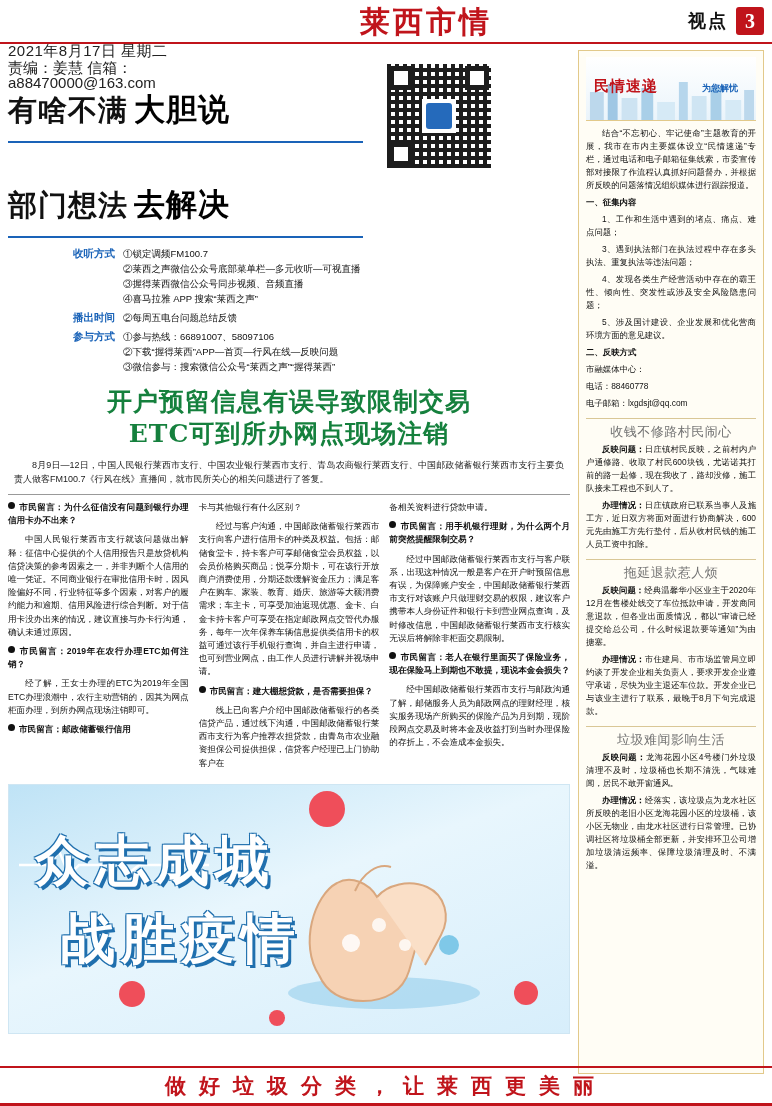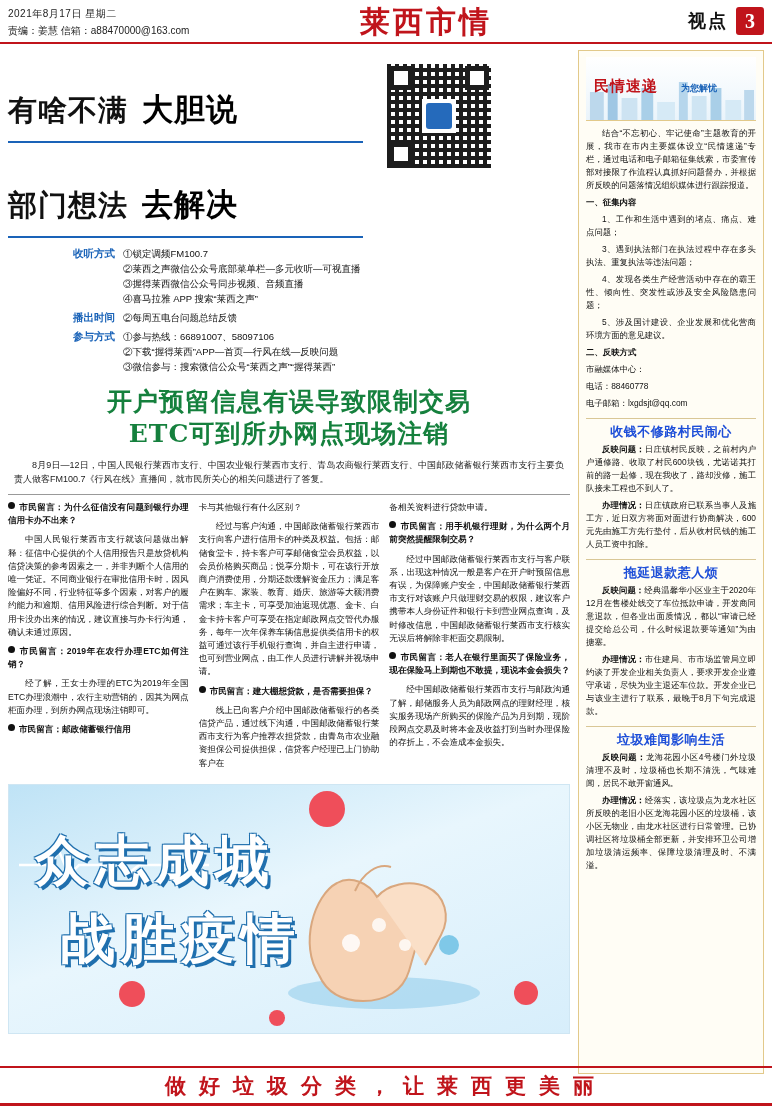--- a/index.html
+++ b/index.html
@@ -12,21 +12,21 @@
     position: relative;
     overflow: hidden;
   }
   .page { width:772px; height:1106px; position:relative; }
 
   
   .masthead {
     height: 44px; border-bottom: 2px solid #c0141b;
     display:flex; align-items:stretch; padding: 2px 8px 0 8px;
   }
-  .mh-left { width: 250px; font-size: 10px; line-height: 15px; color:#222; padding-top:4px; }
+  .mh-left { width: 250px; font-size: 15px; line-height: 15px; color:#222; padding-top:4px;margin-top:37px; }
   .mh-left .l1 { letter-spacing:0.5px; }
   .mh-left .l2 { margin-top:2px; }
   .mh-center { flex:1; display:flex; align-items:center; justify-content:center; }
   .paper-title {
     font-family: "DejaVu Serif", serif;
     font-size: 30px; font-weight:bold; color:#c0141b;
     letter-spacing: 3px;
   }
   .mh-right { width: 170px; display:flex; align-items:center; justify-content:flex-end; gap:8px; padding-bottom:2px;}
   .mh-right .sect { font-size:18px; font-weight:bold; color:#111; letter-spacing:2px; font-family:"DejaVu Serif",serif;}
@@ -42,21 +42,21 @@
   }
   .left-col { width: 570px; padding-right:8px; }
   .right-col {
     width: 186px; border:1px solid #e2c98a; background:#fffdf5;
     padding:6px 7px; position:relative;
   }
 
   
   .toprow { display:flex; gap:6px; }
   .slogan { width: 370px; padding-top:14px; }
-  .slogan .line { display:flex; align-items:baseline; gap:14px; }
+  .slogan .line { display:flex; align-items:baseline; gap:6px; }
   .sl-black {
     font-family:"DejaVu Serif", serif; font-weight:bold; font-size:29px; color:#111; letter-spacing:1px;
   }
   .sl-blue {
     font-family:"DejaVu Serif", serif; font-weight:bold; font-size:31px; color:#000000; letter-spacing:1px;margin-top:25px;
   }
   .sl-rule { height:2px; background:#1a63b8; margin-top:10px; width:355px;}
   .sl-line2 { margin-top:16px; }
 
   .qr-wrap { width:110px; padding-top:14px; display:flex; flex-direction:column; align-items:center; }
@@ -136,28 +136,28 @@
     height:64px; position:relative; overflow:hidden;
     background: linear-gradient(#ffffff,#eaf4fb);
     border-bottom:1px solid #e2c98a;
   }
   .skyline { position:absolute; left:0; bottom:0; width:100%; height:42px; }
   .rc-banner .t1 {
     position:absolute; left:8px; top:20px;
     font-family:"DejaVu Serif",serif; font-weight:bold; font-size:15px; color:#c0141b; letter-spacing:1px;
   }
   .rc-banner .t2 {
-    position:absolute; left:95px; top:25px; font-size:9px; color:#1a63b8; font-weight:bold;
+    position:absolute; left:116px; top:25px; font-size:9px; color:#1a63b8; font-weight:bold;
   }
   .rc-body { font-size:8.4px; line-height:13px; color:#111; text-align:justify; padding-top:6px;}
   .rc-body p { margin:0 0 4px 0; text-indent:16px; }
   .rc-body p.noind { text-indent:0; }
   .rc-h {
-    text-align:center; font-family:"DejaVu Serif",serif; font-weight:bold;
-    font-size:13px; color:#1d4ed8; margin:8px 0 5px 0; letter-spacing:0.5px;
+    text-align:center; font-family:"DejaVu Serif",serif; font-weight:normal;
+    font-size:13px; color:#737373; margin:8px 0 5px 0; letter-spacing:0.5px;
     border-top:1px solid #d9c796; padding-top:6px;
   }
   .rc-lead { font-weight:bold; }
 
   
   .footer {
     position:absolute; left:0; bottom:0; width:772px; height:40px;
     border-top:2px solid #c0141b; border-bottom:3px solid #c0141b;
     display:flex; align-items:center; justify-content:center;
   }

